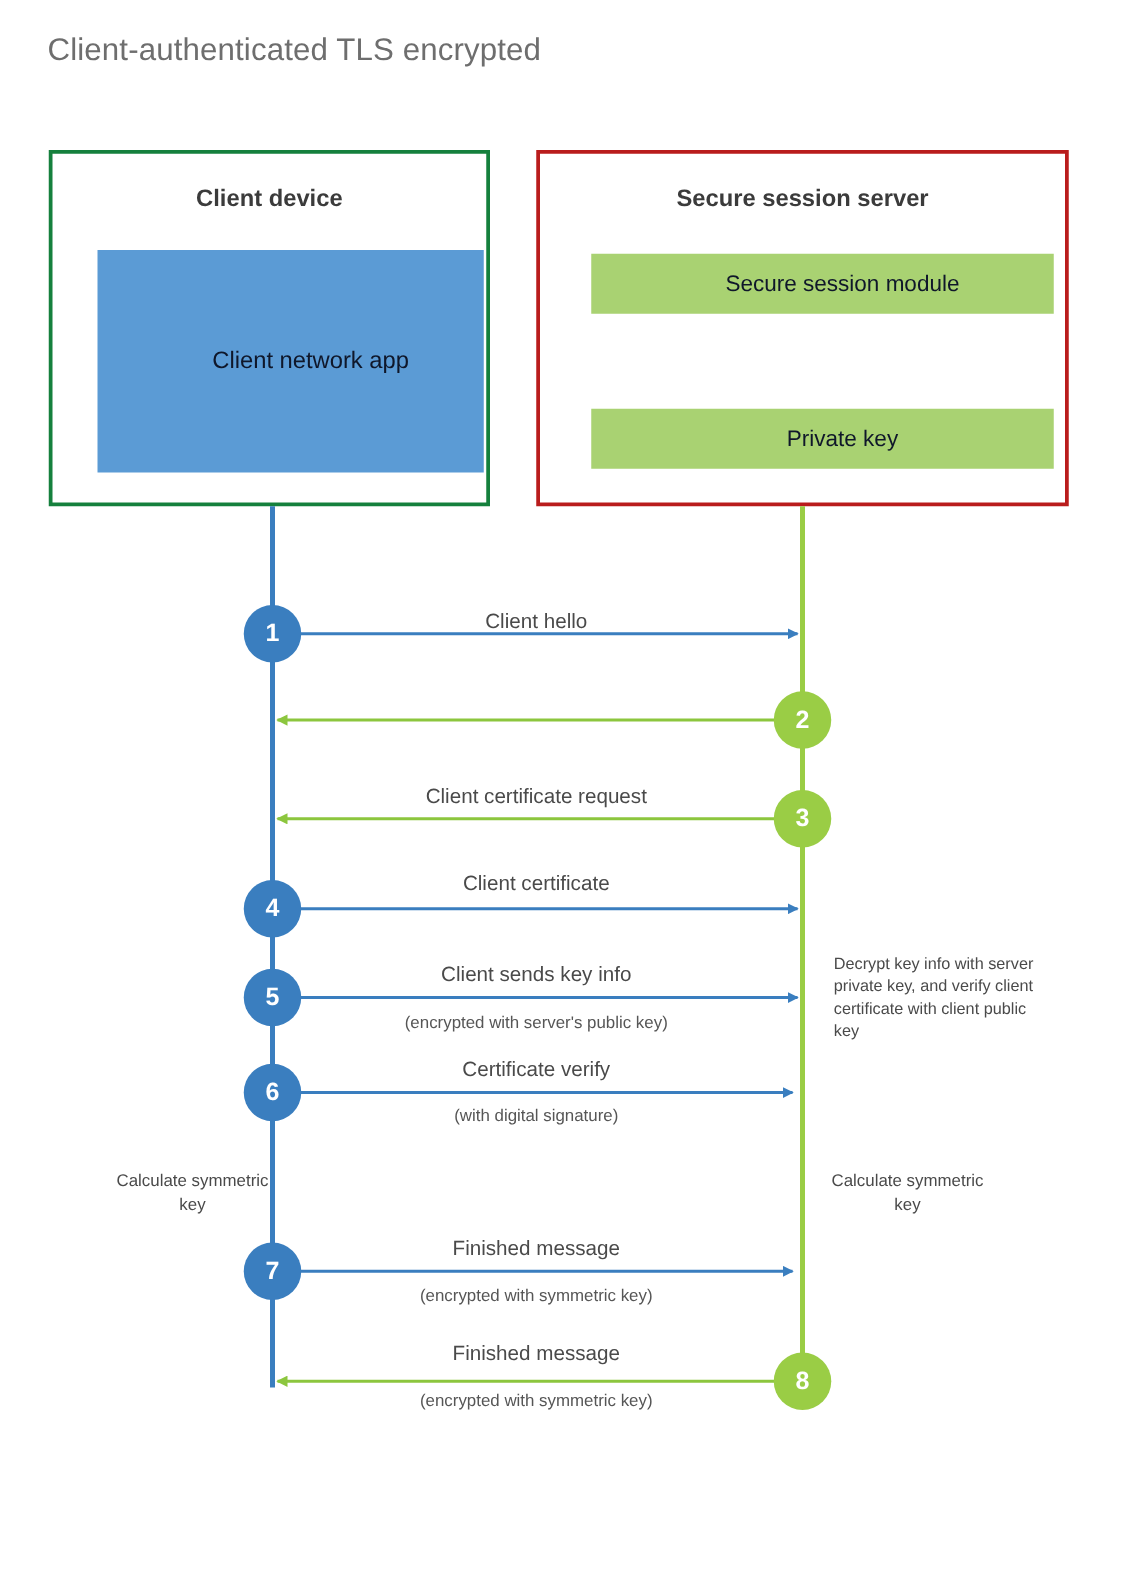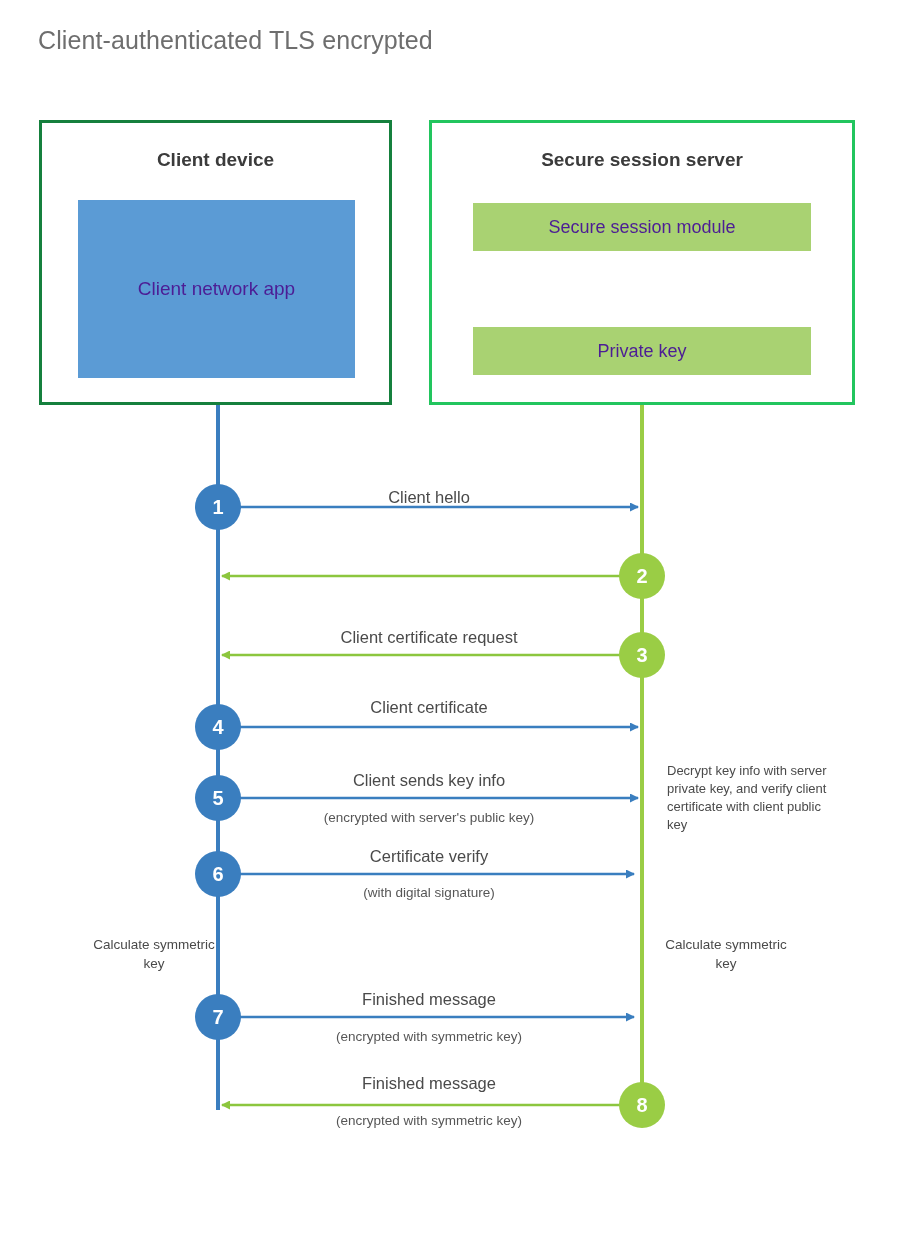--- a/index.html
+++ b/index.html
@@ -44,42 +44,43 @@
     top: 120px;
     width: 353px;
     height: 285px;
     border: 3px solid #15803d;
   }
   .entity-box.server {
     left: 429px;
     top: 120px;
     width: 426px;
     height: 285px;
-    border: 3px solid #22c55e;
+    border: 3px solid #b91c1c;
   }
   .entity-title {
     position: absolute;
     left: 0;
     right: 0;
     top: 26px;
     text-align: center;
     font-size: 19px;
     font-weight: bold;
     color: #3b3b3b;
   }
 
   
   .inner-block {
     position: absolute;
-    color: #4c1d95;
+    color: #0f172a;
     display: flex;
     align-items: center;
     justify-content: center;
     text-align: left;
     line-height: 1.25;
+    padding-left: 32px;
   }
   .inner-block.client-app {
     left: 36px;
     top: 77px;
     width: 277px;
     height: 178px;
     background: #5b9bd5;
     font-size: 19px;
   }
   .inner-block.server-bar {

